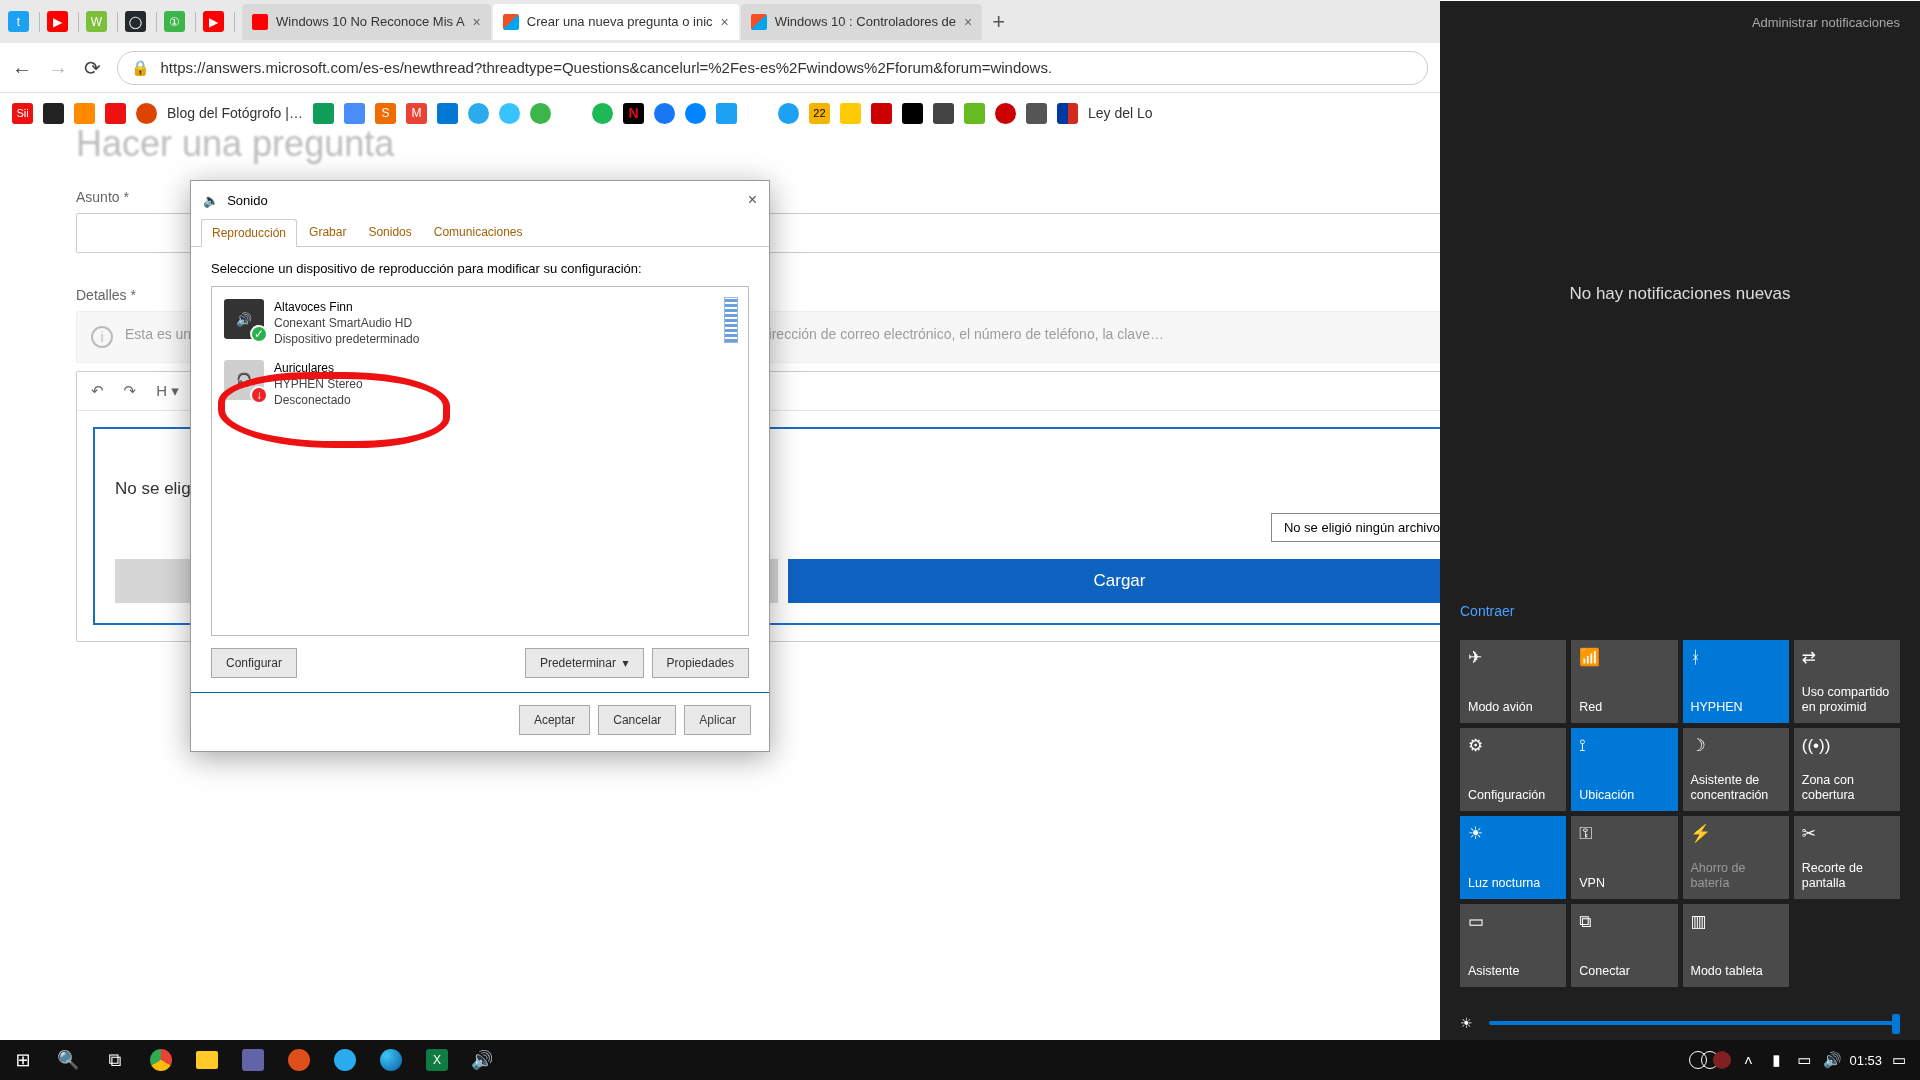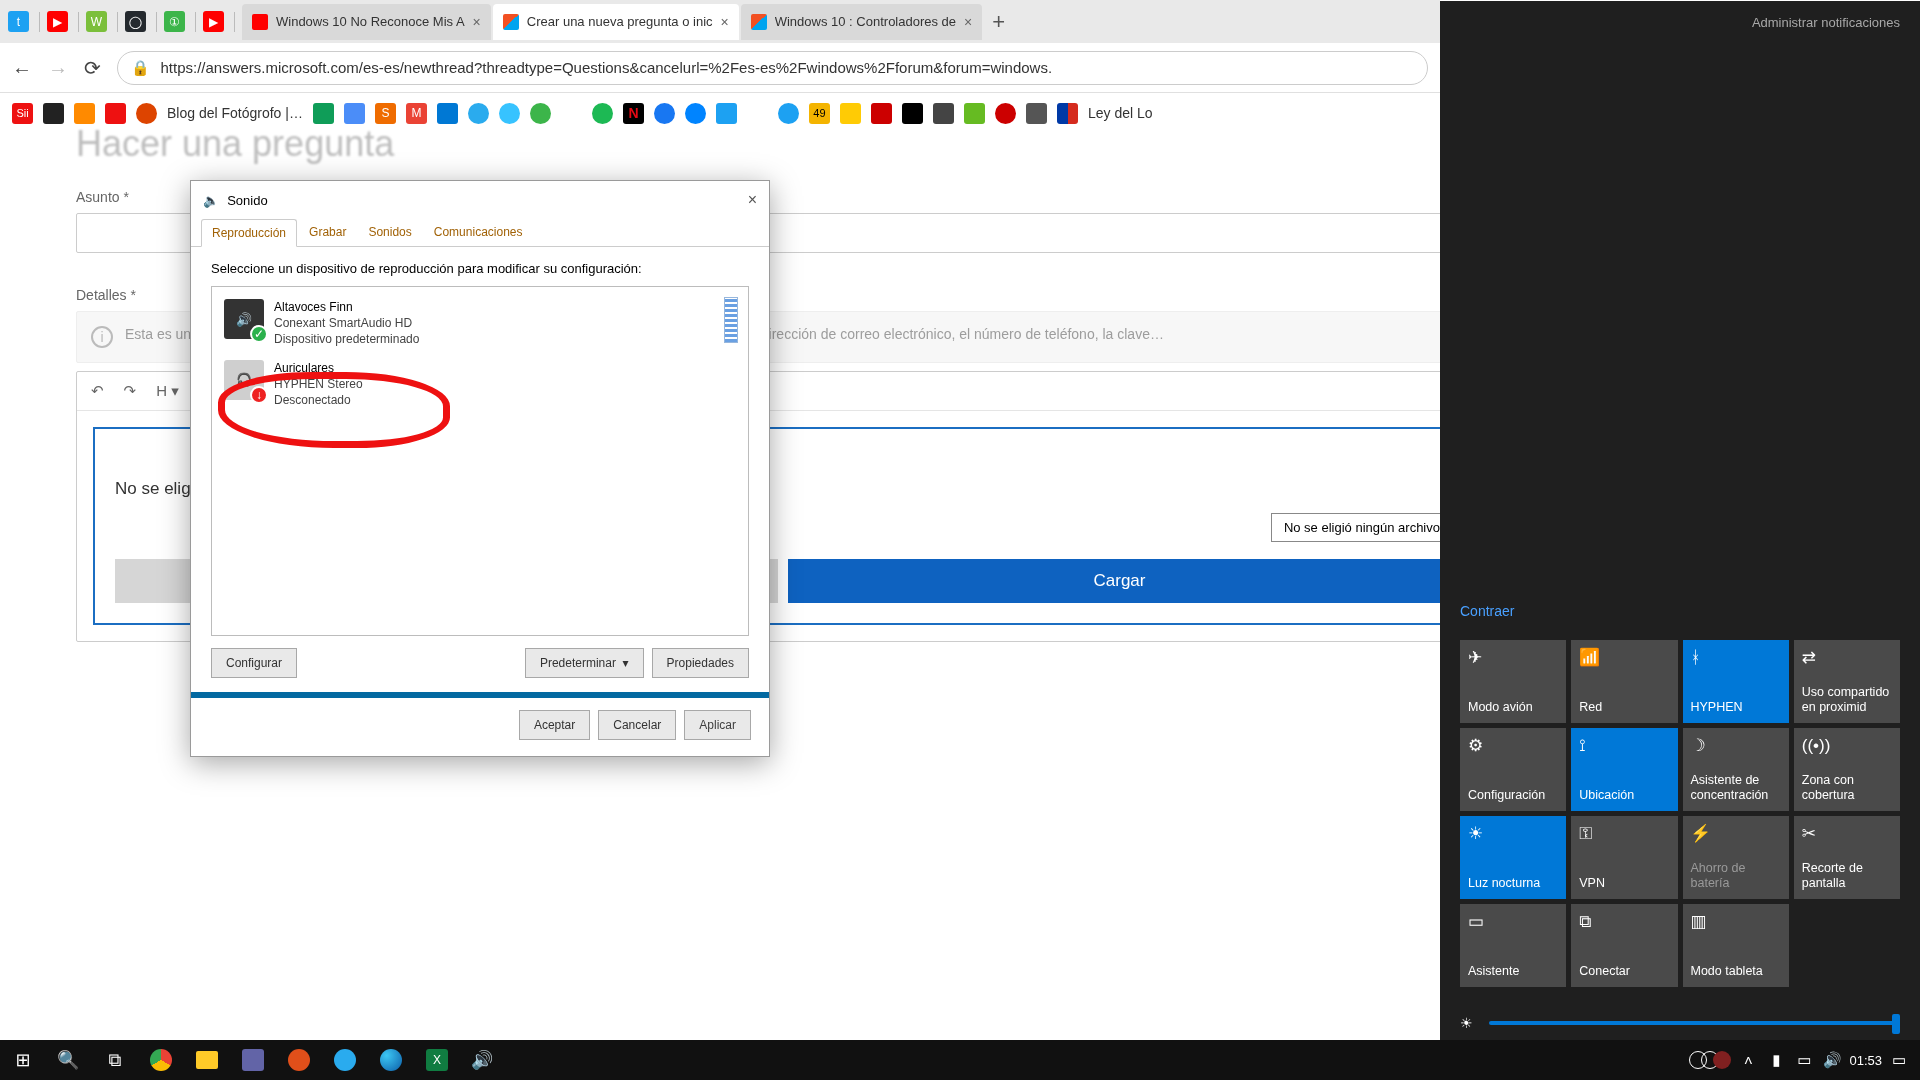--- a/index.html
+++ b/index.html
@@ -51,21 +51,21 @@
 .dev .icon{width:40px;height:40px;border-radius:3px;background:#333;position:relative;display:flex;align-items:center;justify-content:center;color:#fff}
 .dev .icon.headset{background:#cfcfcf;color:#333}
 .dev .check{position:absolute;bottom:-4px;right:-4px;width:18px;height:18px;border-radius:50%;background:#2bb14c;color:#fff;font-size:12px;display:flex;align-items:center;justify-content:center;border:2px solid #fff}
 .dev .down{position:absolute;bottom:-4px;right:-4px;width:18px;height:18px;border-radius:50%;background:#e22;color:#fff;font-size:12px;display:flex;align-items:center;justify-content:center;border:2px solid #fff}
 .dev-info{line-height:1.35;color:#444;font-size:12px}
 .dev-info .name{color:#000}
 .level{position:absolute;top:10px;right:10px;width:14px;height:46px;background:repeating-linear-gradient(to top,#6aa0e2 0 3px,#fff 3px 5px);border:1px solid #97b7dd}
 .sd-btnrow{display:flex;gap:8px;margin-top:12px}
 .win-btn{height:30px;padding:0 14px;border:1px solid #a8a8a8;background:#e9e9e9;font-size:12px;color:#333}
 .win-btn.dis{color:#404040}
-.sd-footer{display:flex;justify-content:flex-end;gap:8px;padding:12px 18px 16px;border-top:6px solid #0369a1}
+.sd-footer{display:flex;justify-content:flex-end;gap:8px;padding:12px 18px 16px;border-top:1px solid #0369a1}
 
 .action-center{position:absolute;top:1px;right:0;width:480px;height:1048px;background:#1f1f1f;color:#fff;font-size:14px}
 .ac-top{text-align:right;padding:14px 20px;color:#a8a8a8;font-size:13px}
 .ac-empty{text-align:center;color:#ddd;margin-top:240px;font-size:17px}
 .ac-collapse{position:absolute;bottom:430px;left:20px;color:#49a0ff;font-size:14px}
 .tiles{position:absolute;bottom:62px;left:20px;right:20px;display:grid;grid-template-columns:repeat(4,1fr);gap:5px}
 .tile{height:83px;background:#4a4a4a;padding:8px;display:flex;flex-direction:column;justify-content:space-between;font-size:12.5px;line-height:1.2;position:relative}
 .tile.on{background:#0078d7}
 .tile.dim{color:#9a9a9a}
 .tile .ti{font-size:17px}
@@ -145,21 +145,21 @@
     <span class="bm-ico" style="background:#37c3ff;border-radius:50%"></span>
     <span class="bm-ico" style="background:#3cb54a;border-radius:50%"></span>
     <span class="bm-ico" style="background:#fff;color:#0a0"></span>
     <span class="bm-ico" style="background:#1db954;border-radius:50%"></span>
     <span class="bm-ico" style="background:#000;color:#e50914;text-align:center;line-height:21px;font-weight:bold">N</span>
     <span class="bm-ico" style="background:#1877f2;border-radius:50%"></span>
     <span class="bm-ico" style="background:#0084ff;border-radius:50%"></span>
     <span class="bm-ico" style="background:#1da1f2"></span>
     <span class="bm-ico" style="background:#fff;color:#0a66c2"></span>
     <span class="bm-ico" style="background:#1da1f2;border-radius:50%"></span>
-    <span class="bm-ico" style="background:#f4b400;color:#000;text-align:center;line-height:21px;font-size:11px">49</span>
+    <span class="bm-ico" style="background:#f4b400;color:#000;text-align:center;line-height:21px;font-size:11px">22</span>
     <span class="bm-ico" style="background:#ffcb05"></span>
     <span class="bm-ico" style="background:#cc0000"></span>
     <span class="bm-ico" style="background:#000"></span>
     <span class="bm-ico" style="background:#444"></span>
     <span class="bm-ico" style="background:#6b2"></span>
     <span class="bm-ico" style="background:#c00;border-radius:50%"></span>
     <span class="bm-ico" style="background:#555"></span>
     <span class="bm-ico" style="background:linear-gradient(90deg,#0039a6 50%,#d52b1e 50%)"></span>
     <span>Ley del Lo</span>
   </div>
@@ -254,20 +254,21 @@
     <button class="win-btn">Cancelar</button>
     <button class="win-btn dis">Aplicar</button>
   </div>
 </div>
 
 <div class="anno" style="top:372px;left:218px;width:232px;height:76px"></div>
 <div class="anno" style="top:558px;right:60px;width:230px;height:195px"></div>
 
 <div class="action-center">
   <div class="ac-top">Administrar notificaciones</div>
+  <div class="ac-empty">No hay notificaciones nuevas</div>
   <div class="ac-collapse">Contraer</div>
   <div class="tiles" id="tiles">
       <div class="tile">
         <div class="ti">✈</div>
         <div>Modo avión</div>
       </div>
       <div class="tile">
         <div class="ti">📶</div>
         <div>Red</div>
       </div>

